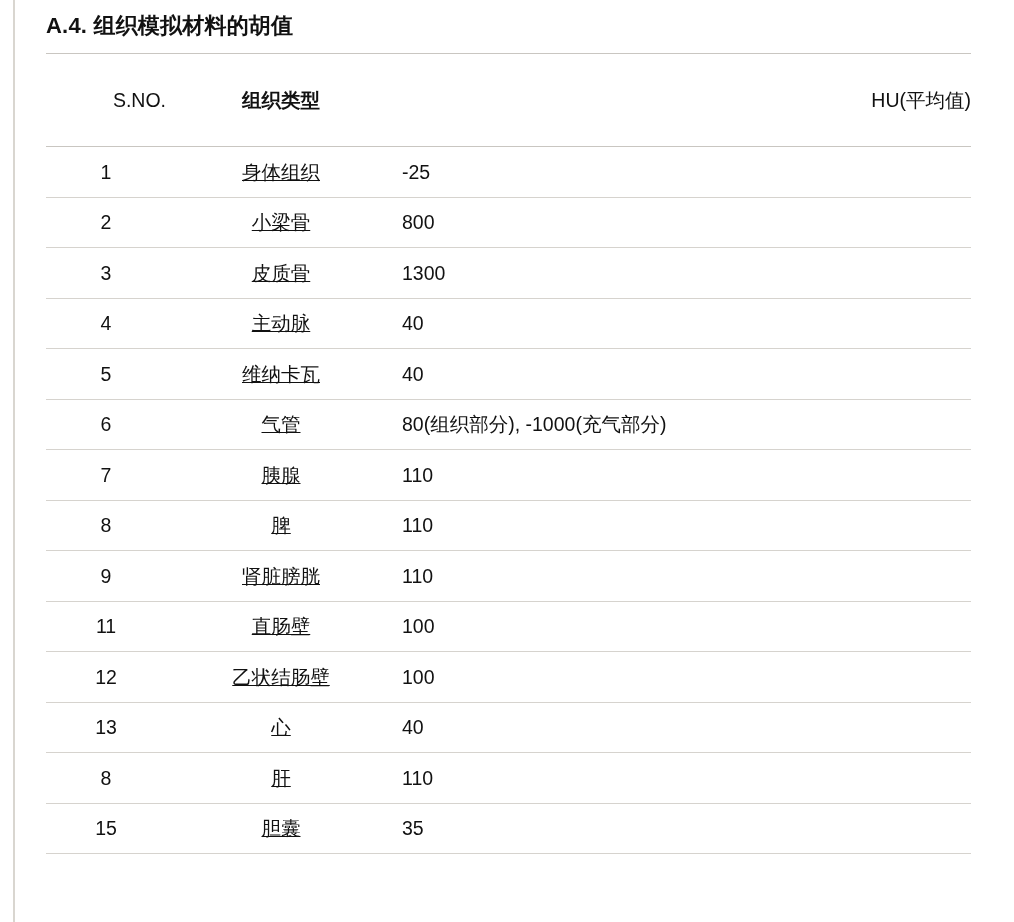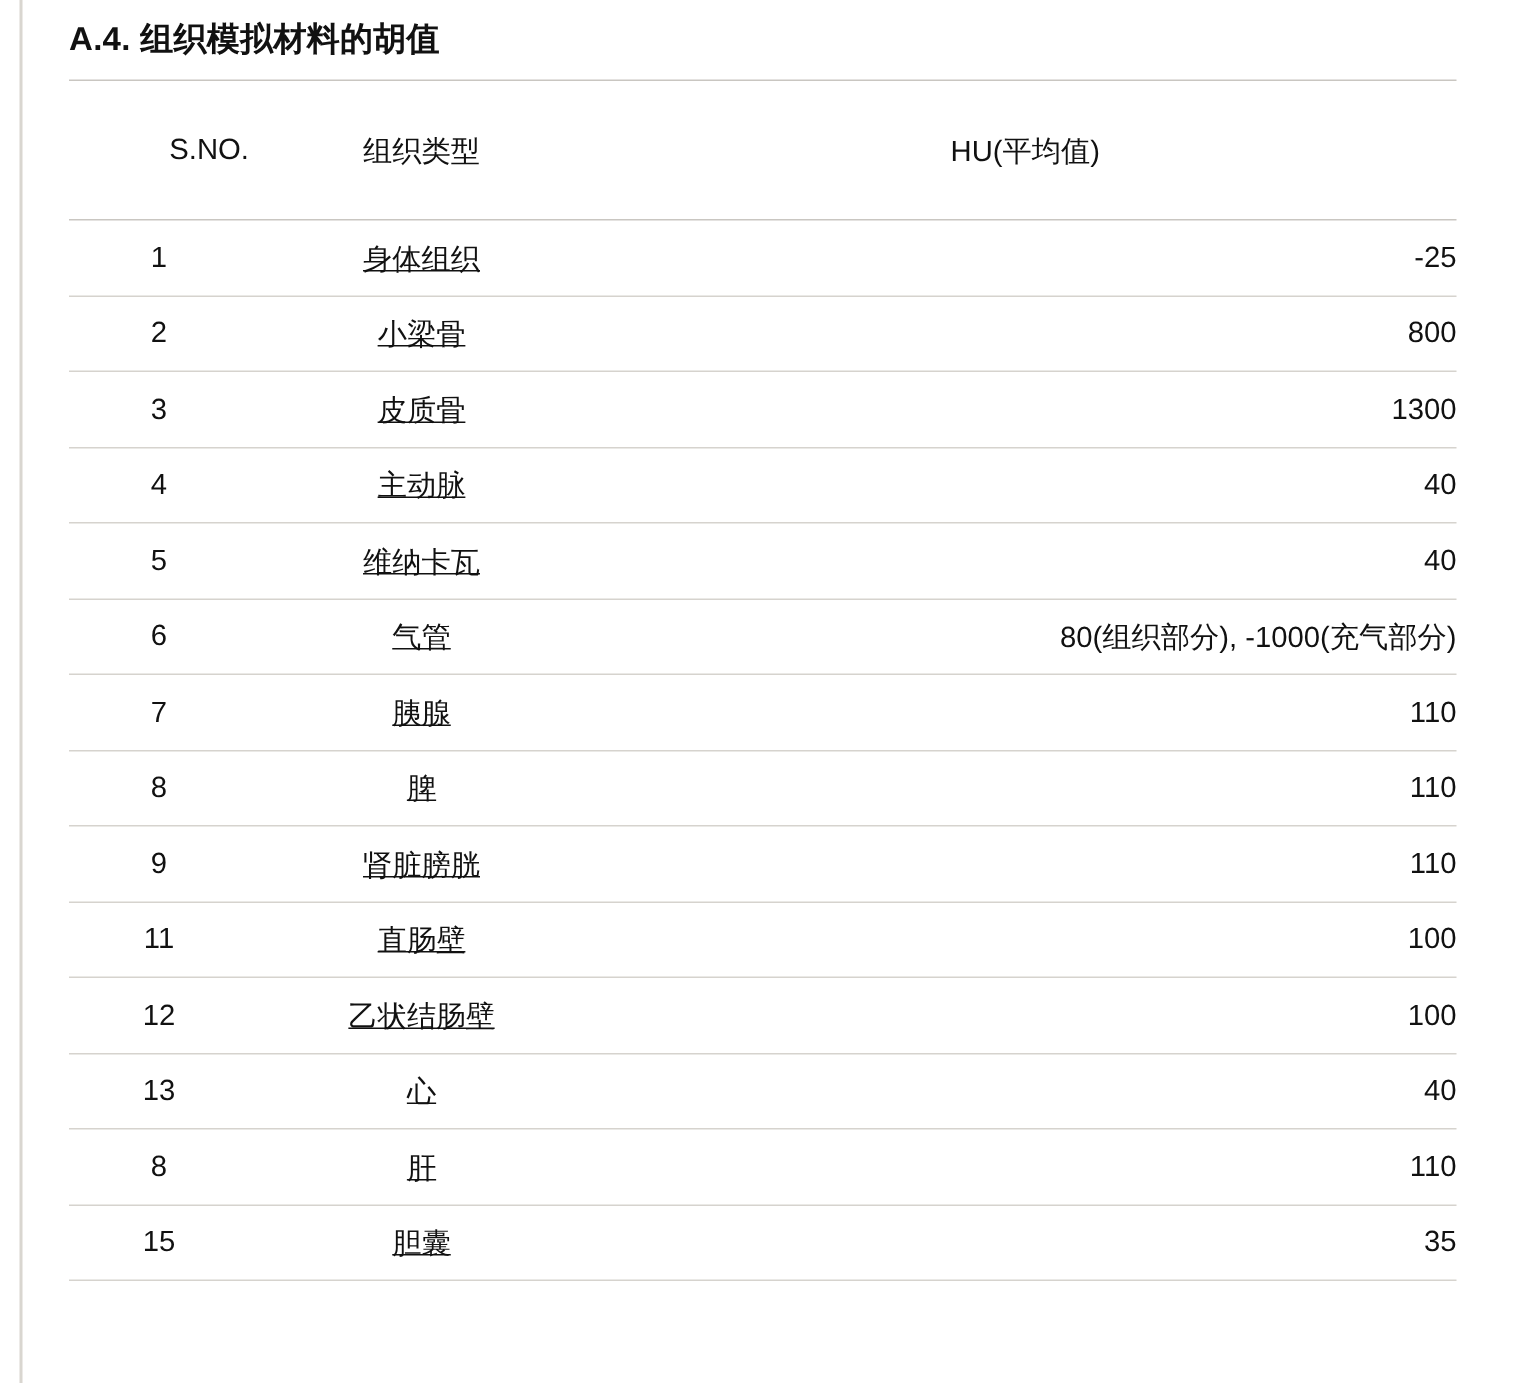--- a/index.html
+++ b/index.html
@@ -61,40 +61,40 @@
     font-weight: normal;
     font-size: 19.5px;
     color: #111111;
     border-top: 1.5px solid #c9c6c1;
     border-bottom: 1.5px solid #c9c6c1;
     height: 92px;
     vertical-align: middle;
     padding: 0;
   }
   table.hu-table thead th.th-sno { text-align: right; }
-  table.hu-table thead th.th-tissue { text-align: center; }
-  table.hu-table thead th.th-hu { text-align: center; }
+  table.hu-table thead th.th-tissue { text-align: center; font-weight: bold; }
+  table.hu-table thead th.th-hu { text-align: right; }
 
   table.hu-table tbody td {
     border-bottom: 1px solid #d6d3ce;
     height: 49.5px;
     padding: 0;
     vertical-align: middle;
     color: #111111;
     font-size: 19.5px;
   }
   table.hu-table tbody td.td-sno {
     text-align: center;
   }
   table.hu-table tbody td.td-tissue {
     text-align: center;
     text-decoration: underline;
   }
   table.hu-table tbody td.td-hu {
-    text-align: right;
+    text-align: left;
     padding-left: 6px;
     margin-left: 21px;
   }
   table.hu-table tbody tr:first-child td {
     border-top: none;
   }
 </style>
 </head>
 <body>
 

